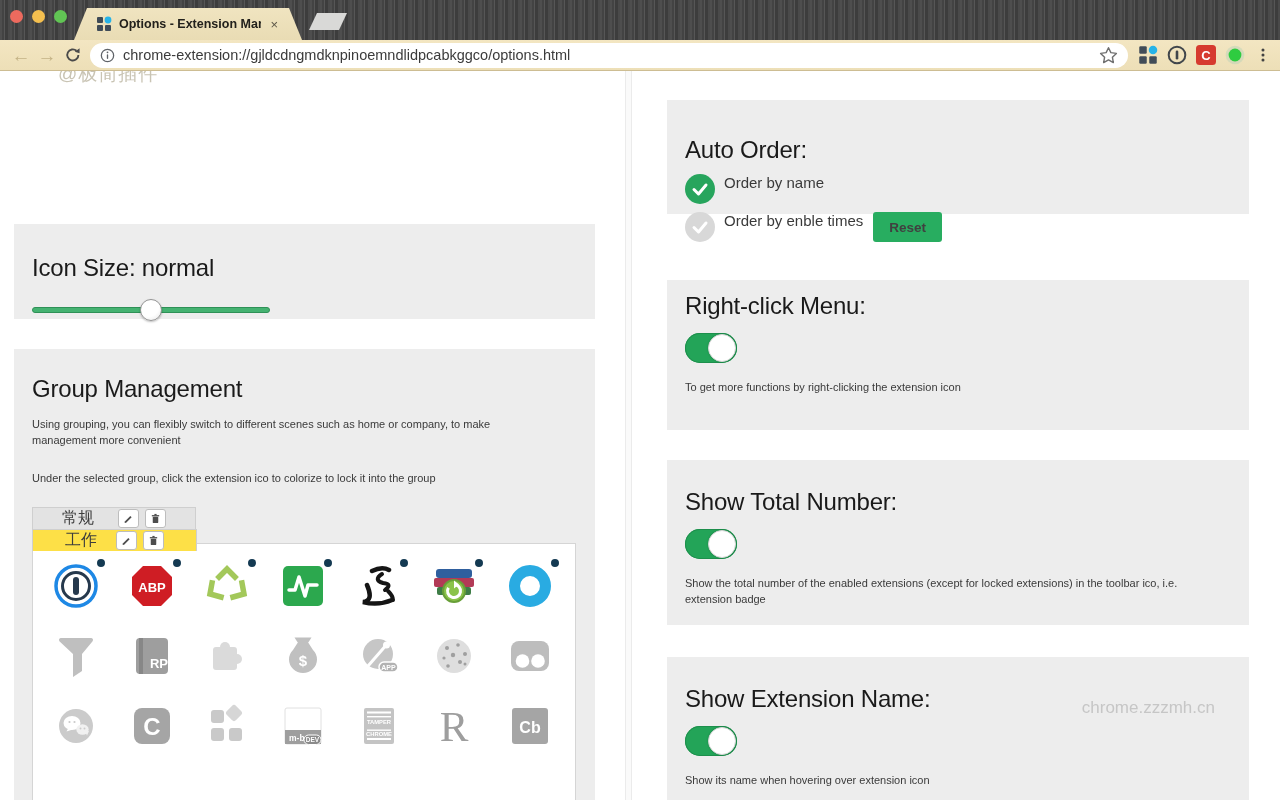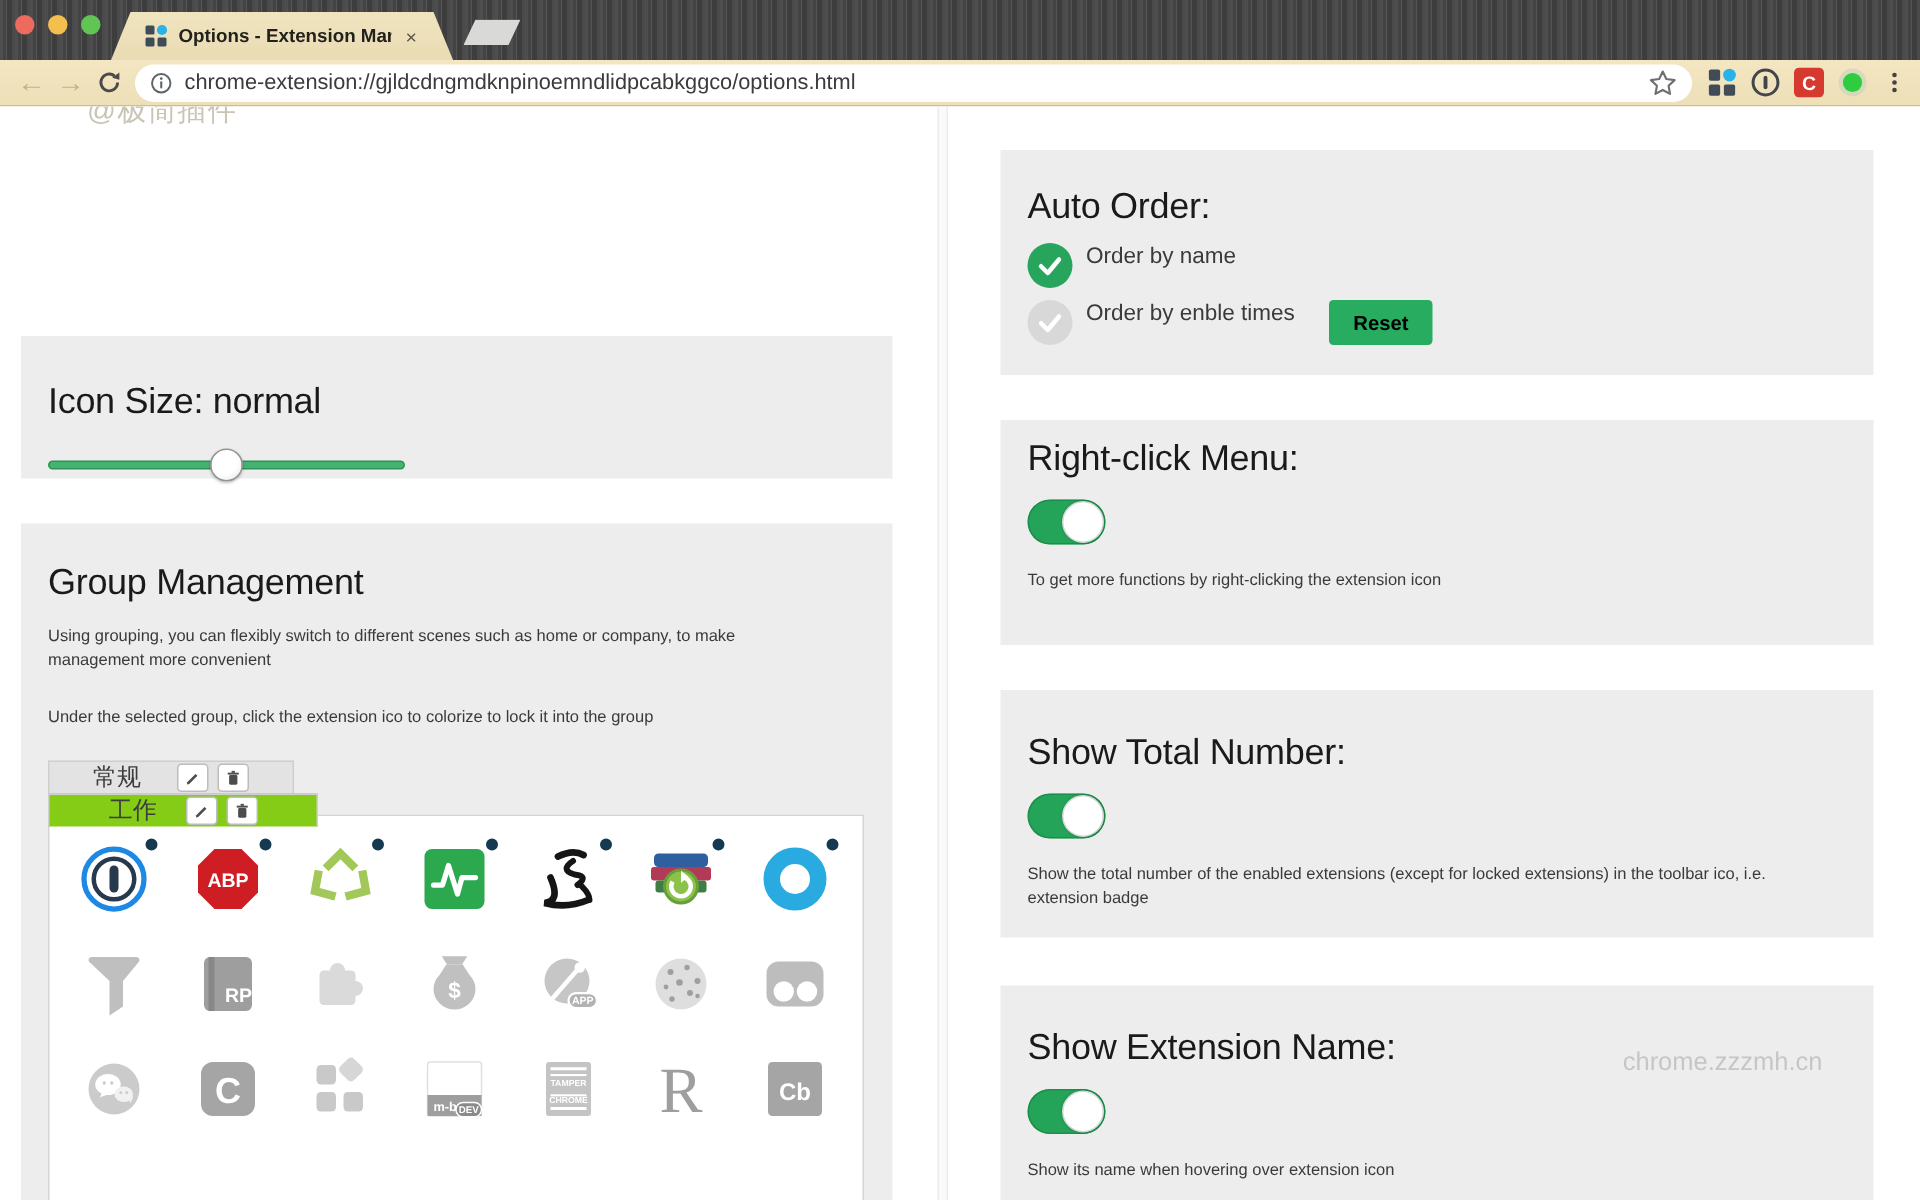--- a/index.html
+++ b/index.html
@@ -50,47 +50,47 @@
     background:radial-gradient(circle at 38% 32%,#ffffff 55%,#e3e3e3); border:1px solid #949494;
     box-shadow:0 1px 2px rgba(0,0,0,.25); }
 
   .c-group p { margin-top:14px; width:510px; }
   .c-group p + p { margin-top:22px; }
 
   .tabs { display:flex; margin-top:20px; height:37px;flex-direction:column; }
   .gtab { display:flex; align-items:center; justify-content:center; gap:24px; height:37px;
     background:#e3e3e3; border:1px solid #cfcfcf; border-bottom:none; font-size:16px; color:#3d3d3d; }
   .gtab.t1 { width:164px; }
-  .gtab.t2 { width:180px; background:#84cc16; position:relative; z-index:2; height:38px;gap:19px; }
+  .gtab.t2 { width:165px; background:#fde047; position:relative; z-index:2; height:38px;gap:19px; }
   .gtab.t3 { width:93px; margin-left:7px; font-size:26px; color:#555; }
   .mini-btns { display:flex; gap:6px; }
   .mini-btn { width:21px; height:19px; background:#fff; border:1px solid #bdbdbd; border-radius:3px;
     display:flex; align-items:center; justify-content:center; }
 
   .icon-panel { position:relative; margin-top:-1px; width:544px; height:480px; background:#fff;
     border:1px solid #d5d5d5; padding:12px 6px 0; display:grid;
     grid-template-columns:repeat(7,1fr); grid-auto-rows:70px; justify-items:center; }
   .ext-cell { position:relative; width:46px; height:46px; margin-top:8px; }
   .ext-cell svg { width:44px; height:44px; display:block; }
   .badge { position:absolute; top:-5px; right:-5px; width:8px; height:8px; border-radius:50%;
     background:#35c3f0; border:4px solid #143a52; }
 
   
-  .c-order { left:667px; top:29px;  width:582px; height:150px; padding:24px 18px 0; }
+  .c-order { left:667px; top:29px;  width:582px; height:114px; padding:36px 18px 0; }
   .c-rcm   { left:667px; top:209px; width:582px; height:150px; padding:12px 18px 0; }
   .c-total { left:667px; top:389px; width:582px; height:165px; padding:28px 18px 12px; }
   .c-name  { left:667px; top:586px; width:582px; height:214px; padding:28px 18px 0; }
 
   .opt-row { display:flex; gap:9px; margin-top:8px; height:30px; }
   .opt-row:first-of-type { margin-top:10px; }
   .chk { width:30px; height:30px; border-radius:50%; flex:0 0 auto; }
   .chk.on  { background:#27a55d; }
   .chk.off { background:#d8d8d8; }
   .opt-label { font-size:15px; color:#3a3a3a; }
-  .reset-btn { margin-left:14px; background:#28ad60; color:#000000; font-weight:700; font-size:13.5px;
+  .reset-btn { margin-left:1px; background:#28ad60; color:#404040; font-weight:700; font-size:13.5px;
     border:none; border-radius:3px; padding:6px 16px; cursor:pointer; }
 
   .toggle { position:relative; width:52px; height:30px; border-radius:15px; background:#23a458;
     margin-top:13px; box-shadow:inset 0 0 0 1px #1d8f4c; }
   .toggle .knob { position:absolute; top:1px; right:1px; width:28px; height:28px; border-radius:50%;
     background:#fff; border:1px solid #d7d7d7; box-shadow:0 0 2px rgba(0,0,0,.2); }
   .toggle-desc { margin-top:17px; }
   .wm-corner { position:absolute; right:34px; top:41px; font-size:17px; color:#c6c6c6; }
 </style>
 </head>

